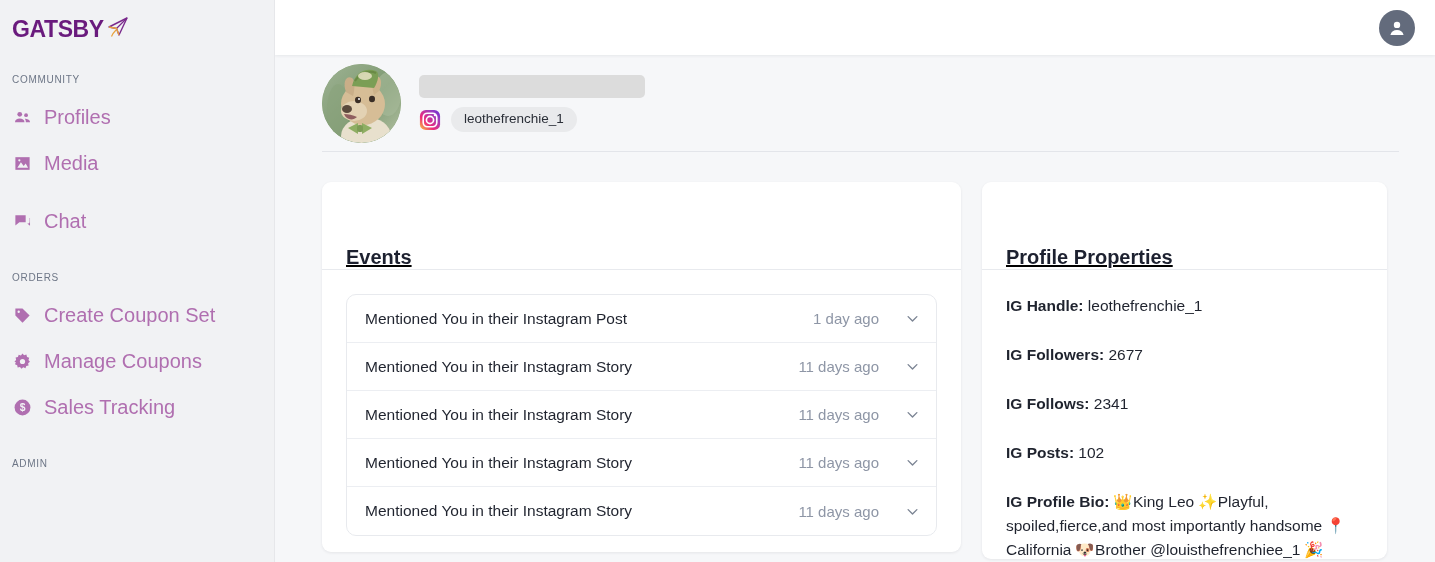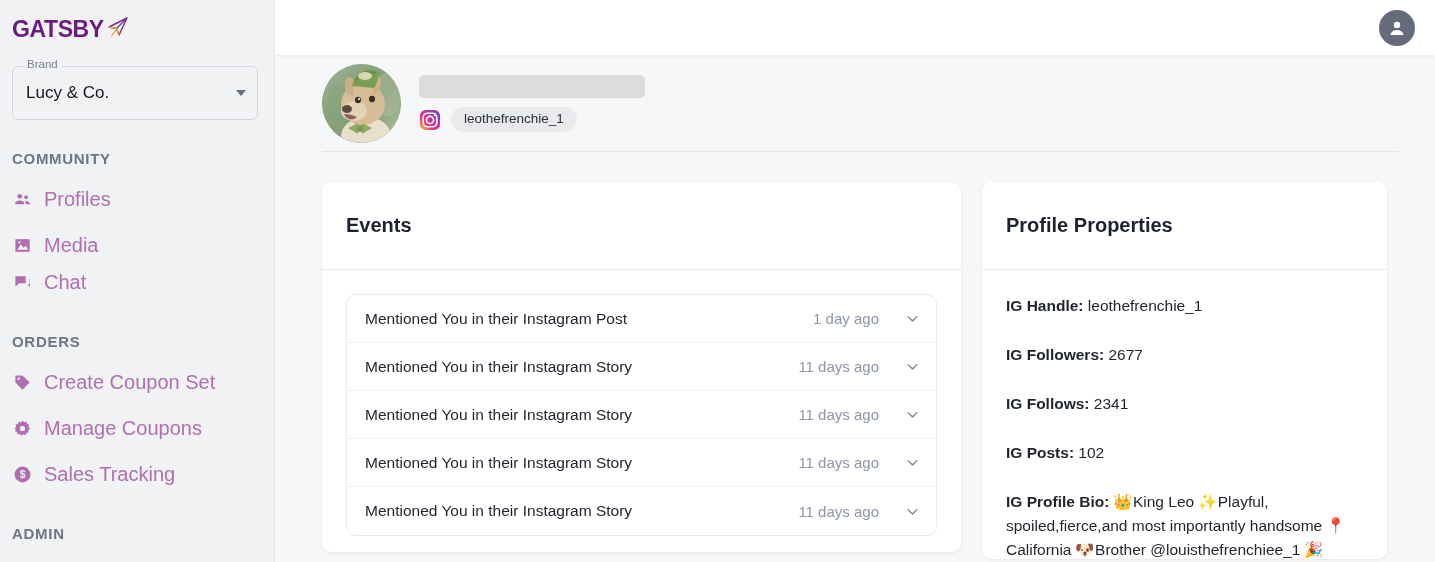--- a/index.html
+++ b/index.html
@@ -82,22 +82,22 @@
     right: 12px;
     top: 50%;
     transform: translateY(-50%);
     width: 0; height: 0;
     border-left: 5.5px solid transparent;
     border-right: 5.5px solid transparent;
     border-top: 6px solid #64707f;
   }
 
   .nav-section-title {
-    font-size: 15px;
-    font-weight: bold;
+    font-size: 10px;
+    font-weight: normal;
     letter-spacing: 0.7px;
     color: #6d7686;
     padding-left: 12px;
   }
 
   .nav-item {
     display: flex;
     align-items: center;
     height: 28px;
     padding-left: 12px;
@@ -207,23 +207,24 @@
     border-radius: 9px;
     box-shadow: 0 1px 3px rgba(20,25,40,0.08);
     overflow: hidden;
   }
   .card-events { width: 639px; height: 370px; }
   .card-props  { width: 405px; height: 377px; }
 
   .card-head {
     height: 88px;
     display: flex;
-    align-items: center;
+    align-items: flex-end;
     padding-left: 24px;
     border-bottom: 1px solid #e8eaee;
+    text-decoration: underline;
   }
   .card-title {
     font-size: 20px;
     font-weight: bold;
     color: #1d2130;
   }
 
   .card-body { padding: 24px; }
 
   .events-list {
@@ -281,26 +282,20 @@
       <span class="logo-kite">
         <svg width="24" height="22" viewBox="0 0 24 22">
           <path d="M3 11 L21 2 L13 19 L10.5 12.5 Z" fill="none" stroke="#7a2a8c" stroke-width="1.4" stroke-linejoin="round"></path>
           <path d="M21 2 L10.5 12.5" stroke="#7a2a8c" stroke-width="1.2"></path>
           <path d="M3 11 L10.5 12.5 L13 19" fill="none" stroke="#e8a33d" stroke-width="1.4" stroke-linejoin="round"></path>
           <path d="M10 14 C8 16 6.5 18 5.5 20.5" fill="none" stroke="#e8a33d" stroke-width="1.2"></path>
         </svg>
       </span>
     </div>
 
-    <div class="brand-field">
-      <div class="brand-outline"></div>
-      <span class="brand-label">Brand</span>
-      <span class="brand-value">Lucy &amp; Co.</span>
-      <span class="brand-caret"></span>
-    </div>
 
     <div style="margin-top:30px;">
       <div class="nav-section-title">COMMUNITY</div>
     </div>
 
     <div class="nav-item" style="margin-top:18px;">
       <span class="nav-icon">
         <svg width="19" height="19" viewBox="0 0 24 24" fill="currentColor">
           <circle cx="8.5" cy="8" r="3"></circle>
             <circle cx="16.5" cy="9" r="2.4"></circle>
@@ -315,21 +310,21 @@
       <span class="nav-icon">
         <svg width="19" height="19" viewBox="0 0 24 24" fill="currentColor">
           <path d="M3 4h18v16H3z" rx="2"></path>
           <path d="M5.5 17.5 L10 10.5 L13.5 15 L16 12 L19 17.5 Z" fill="#f1f2f4"></path>
           <circle cx="8" cy="8" r="1.4" fill="#f1f2f4"></circle>
         </svg>
       </span>
       <span class="nav-label">Media</span>
     </div>
 
-    <div class="nav-item" style="margin-top:9px;">
+    <div class="nav-item" style="margin-top:30px;">
       <span class="nav-icon">
         <svg width="19" height="19" viewBox="0 0 24 24" fill="currentColor">
           <path d="M3 4h13v9H8l-5 4z"></path>
           <path d="M10.5 14.5h8.5a2 2 0 0 0 2-2V7.5h.5v10l-3.5-3h-7.5z"></path>
         </svg>
       </span>
       <span class="nav-label">Chat</span>
     </div>
 
     <div style="margin-top:37px;">

